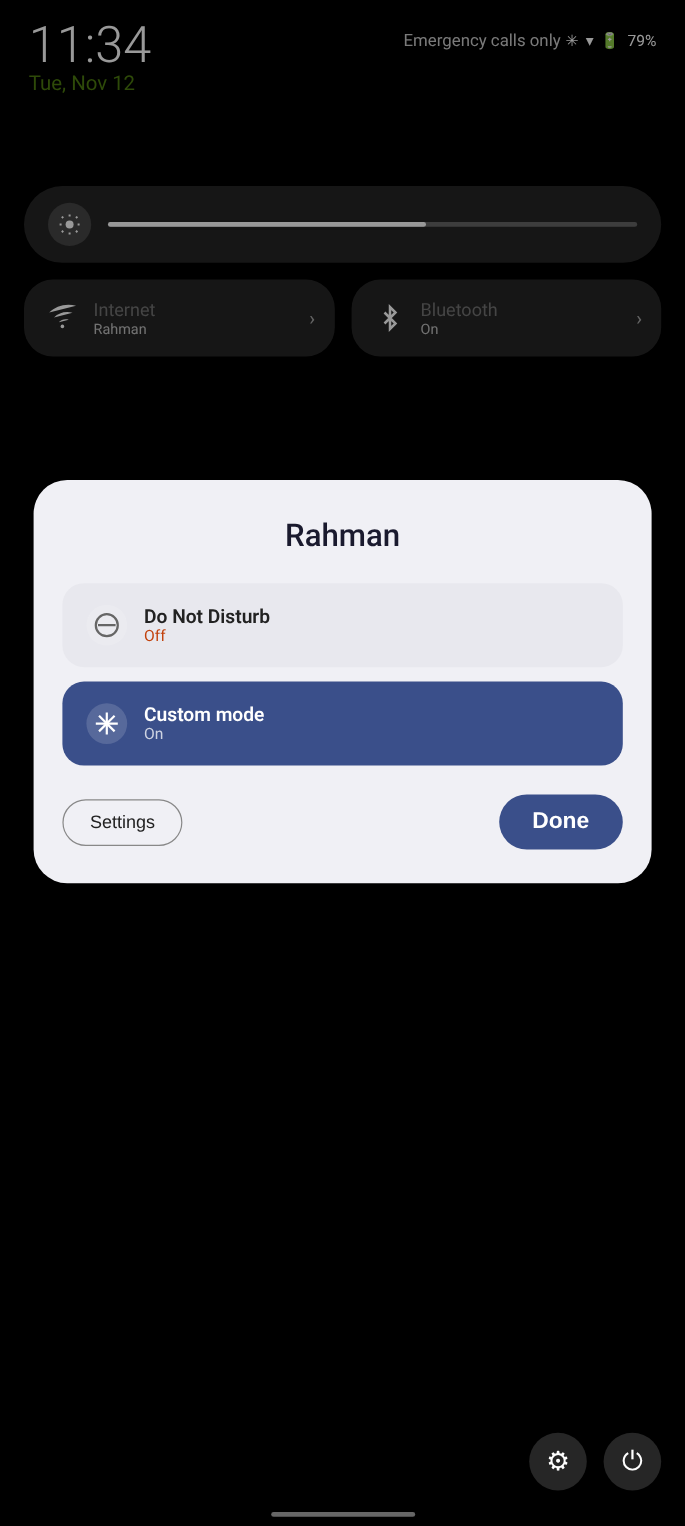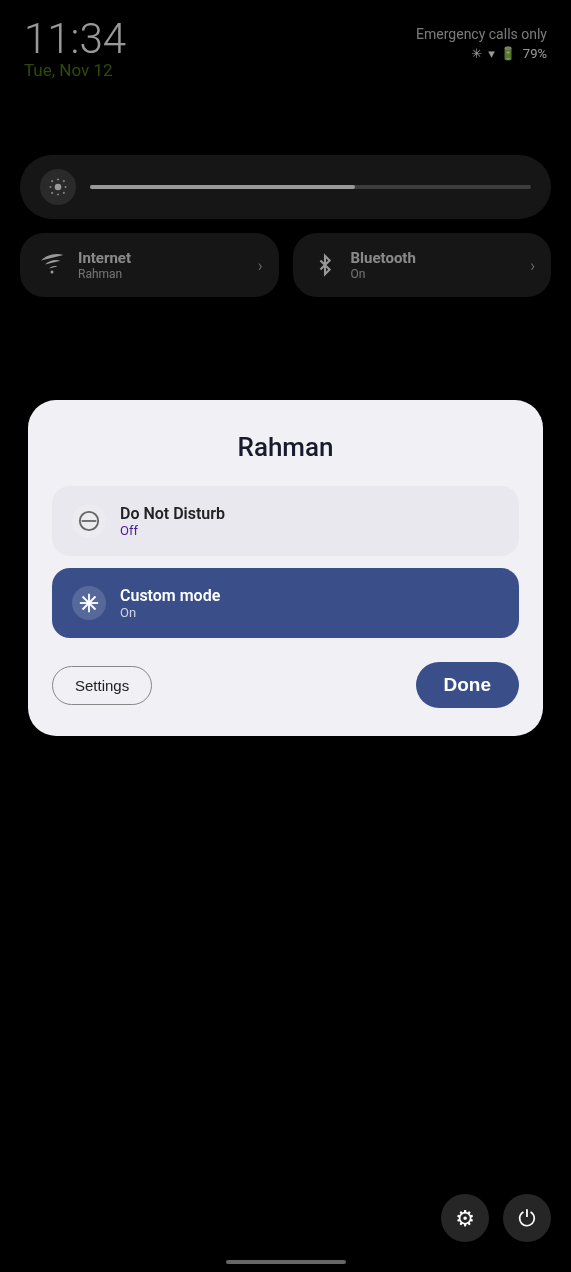--- a/index.html
+++ b/index.html
@@ -27,21 +27,20 @@
 
     .status-time {
       color: #fff;
       font-size: 42px;
       font-weight: 300;
       line-height: 1;
     }
 
     .status-right {
       display: flex;
-      flex-direction: column;
       align-items: flex-end;
       gap: 4px;
     }
 
     .emergency-text {
       color: #ccc;
       font-size: 14px;
       margin-top: 8px;
     }
 
@@ -134,23 +133,23 @@
       color: #fff;
       font-size: 22px;
       flex-shrink: 0;
     }
 
     .toggle-tile-text {
       flex: 1;
     }
 
     .toggle-tile-title {
-      color: #e5e5e5;
+      color: #737373;
       font-size: 15px;
-      font-weight: 700;
+      font-weight: 400;
     }
 
     .toggle-tile-sub {
       color: rgba(255,255,255,0.7);
       font-size: 12px;
     }
 
     .toggle-tile-chevron {
       color: rgba(255,255,255,0.6);
       font-size: 16px;
@@ -224,21 +223,21 @@
       font-weight: 600;
       color: #222;
     }
 
     .mode-item.active .mode-item-title {
       color: #fff;
     }
 
     .mode-item-sub {
       font-size: 13px;
-      color: #4c1d95;
+      color: #c2410c;
     }
 
     .mode-item.active .mode-item-sub {
       color: rgba(255,255,255,0.75);
     }
 
     
     .modal-actions {
       display: flex;
       justify-content: space-between;

